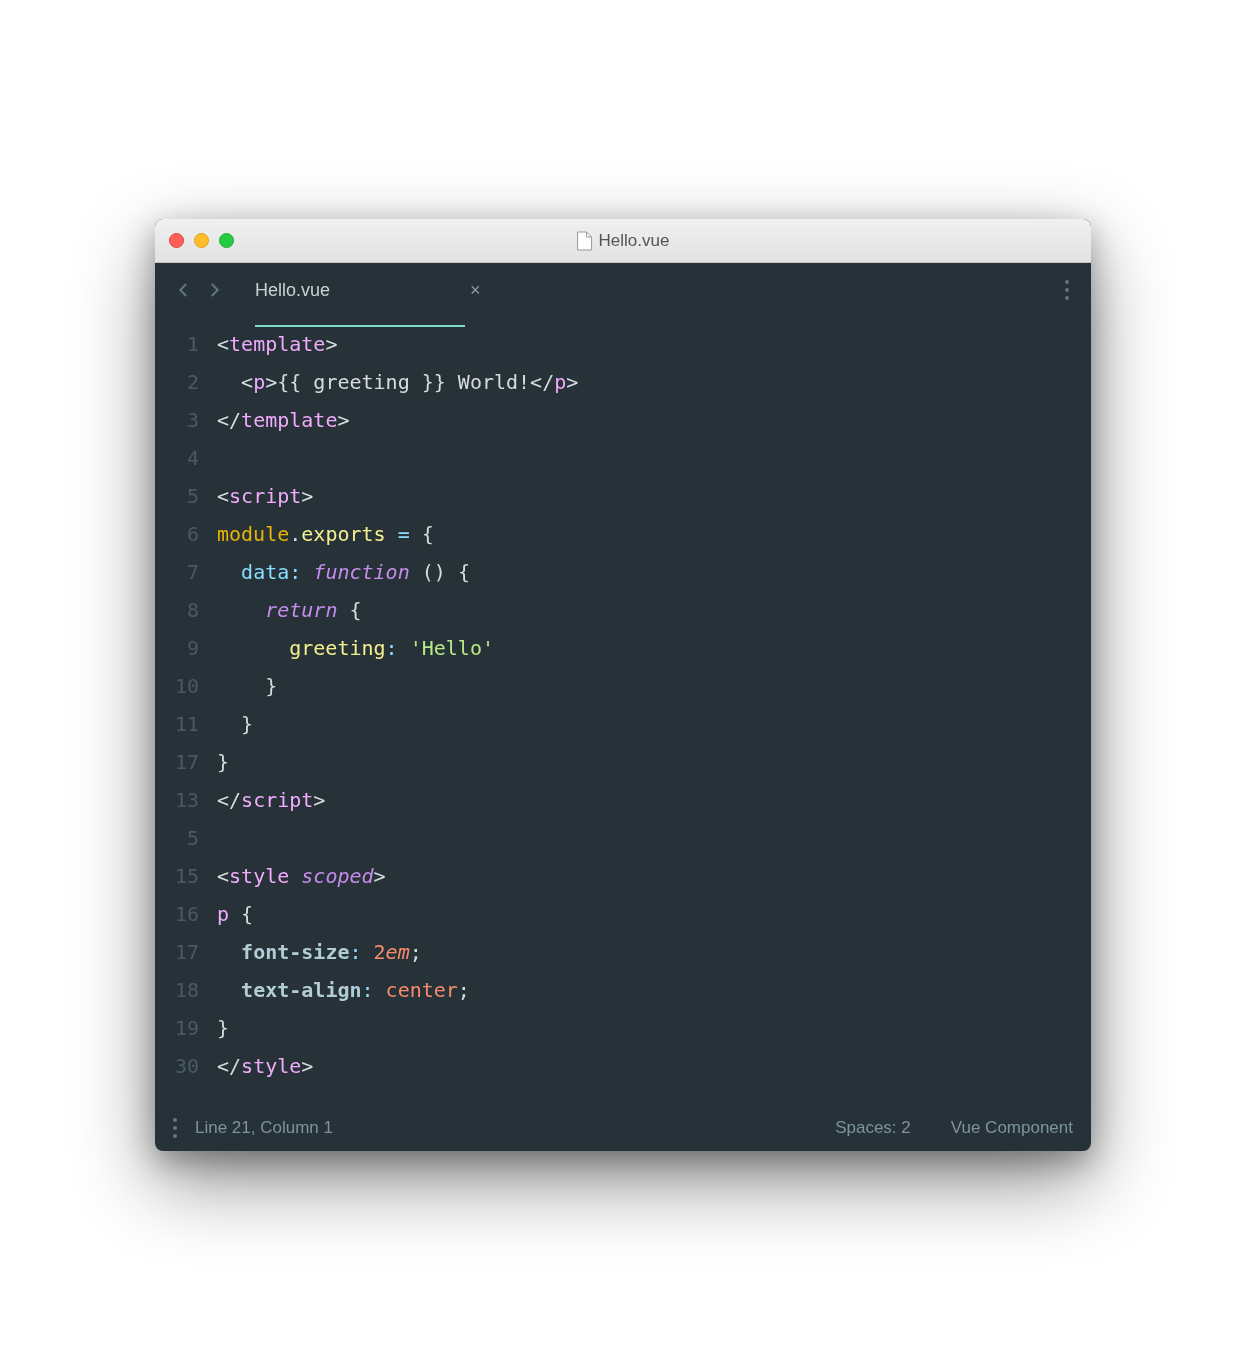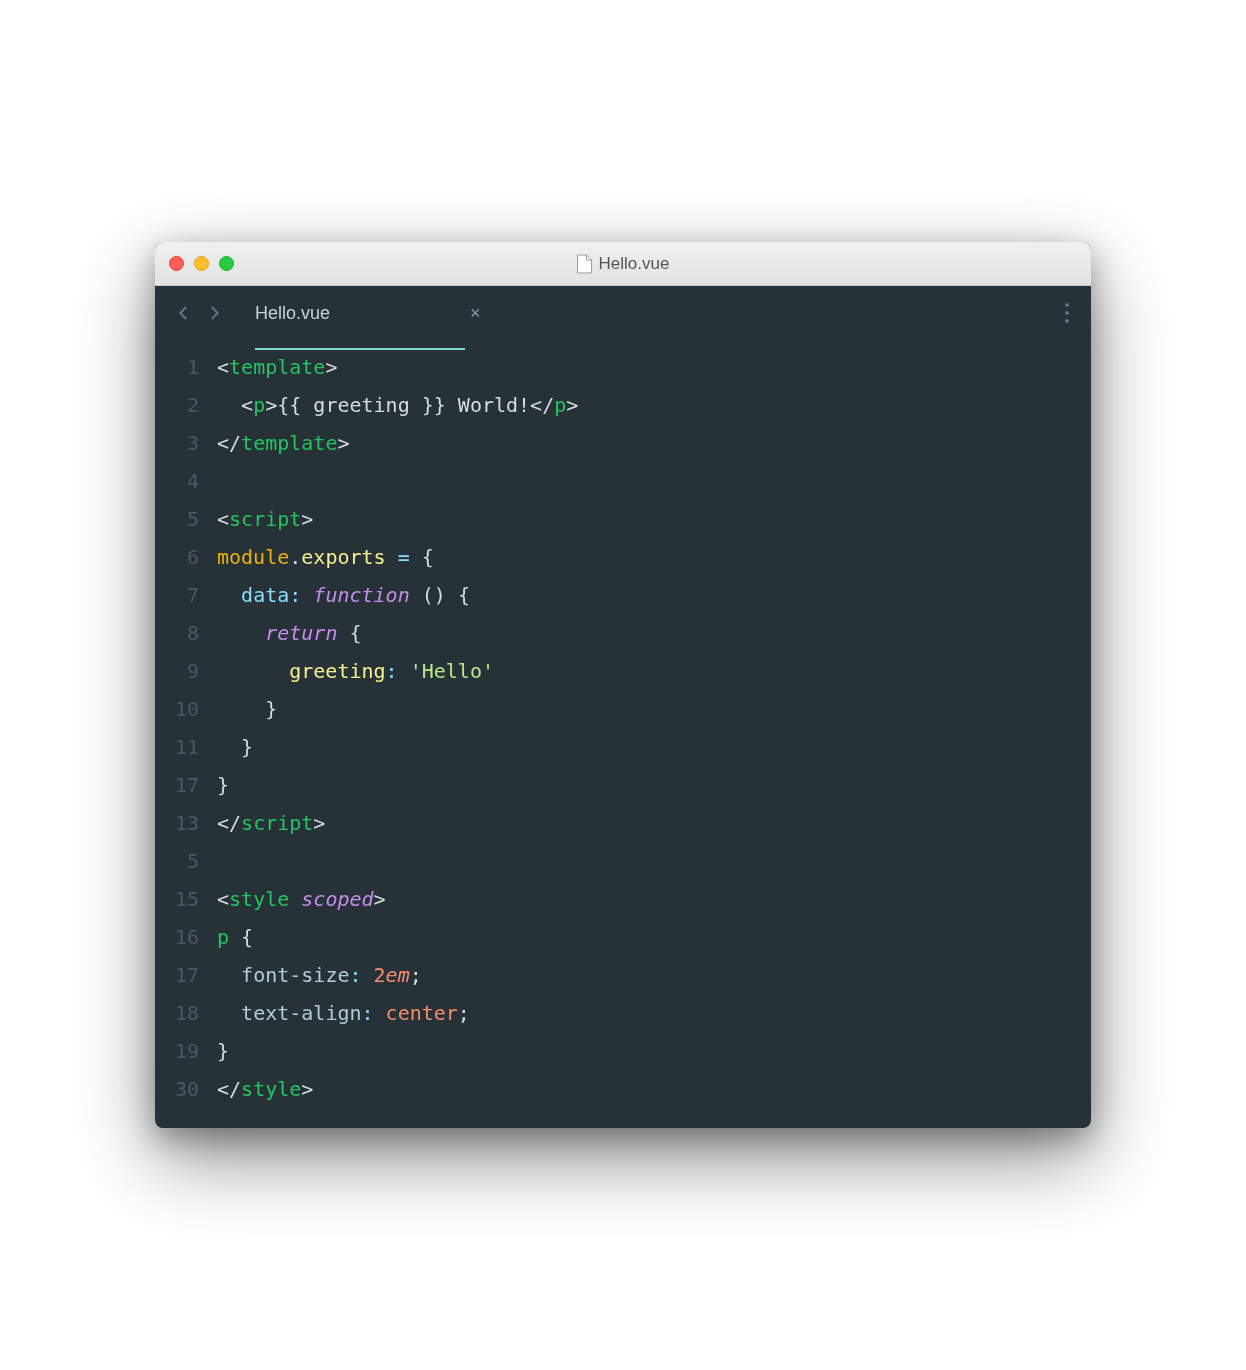--- a/index.html
+++ b/index.html
@@ -162,30 +162,30 @@
       height: 4px;
       border-radius: 50%;
       background: #5f7885;
     }
     .status-cursor { }
     .status-spaces { margin-left: auto; margin-right: 40px; cursor: pointer; }
     .status-lang { cursor: pointer; }
 
     
     .t-punc   { color: #d7dce0; }
-    .t-tag    { color: #22c55e; }
+    .t-tag    { color: #f0abfc; }
     .t-text   { color: #d7dce0; }
     .t-mod    { color: #eab308; }
     .t-prop   { color: #f5f08f; }
     .t-key    { color: #89ddff; }
     .t-kwd    { color: #c58cec; font-style: italic; }
     .t-str    { color: #b8e986; }
     .t-num    { color: #f78c6c; }
     .t-unit   { color: #f78c6c; font-style: italic; }
-    .t-css    { color: #b2ccd6; }
+    .t-css    { color: #b2ccd6; font-weight: bold; }
     .t-cssv   { color: #f78c6c; text-align: right; }
     .t-attr   { color: #c58cec; font-style: italic; }
   </style>
 </head>
 <body>
 
 <div class="window">
 
   <div class="title-bar">
     <div class="traffic-lights">
@@ -244,14 +244,24 @@
         <span class="gutter-line">15</span>
         <span class="gutter-line">16</span>
         <span class="gutter-line">17</span>
         <span class="gutter-line">18</span>
         <span class="gutter-line">19</span>
         <span class="gutter-line">30</span>
       </div>
     <div class="code" id="code"><span class="code-line"><span class="t-punc">&lt;</span><span class="t-tag">template</span><span class="t-punc">&gt;</span></span><span class="code-line"><span class="t-text">  </span><span class="t-punc">&lt;</span><span class="t-tag">p</span><span class="t-punc">&gt;</span><span class="t-text">{{ greeting }} World!</span><span class="t-punc">&lt;/</span><span class="t-tag">p</span><span class="t-punc">&gt;</span></span><span class="code-line"><span class="t-punc">&lt;/</span><span class="t-tag">template</span><span class="t-punc">&gt;</span></span><span class="code-line">&nbsp;</span><span class="code-line"><span class="t-punc">&lt;</span><span class="t-tag">script</span><span class="t-punc">&gt;</span></span><span class="code-line"><span class="t-mod">module</span><span class="t-punc">.</span><span class="t-prop">exports</span><span class="t-text"> </span><span class="t-key">=</span><span class="t-text"> </span><span class="t-punc">{</span></span><span class="code-line"><span class="t-text">  </span><span class="t-key">data</span><span class="t-key">:</span><span class="t-text"> </span><span class="t-kwd">function</span><span class="t-text"> </span><span class="t-punc">()</span><span class="t-text"> </span><span class="t-punc">{</span></span><span class="code-line"><span class="t-text">    </span><span class="t-kwd">return</span><span class="t-text"> </span><span class="t-punc">{</span></span><span class="code-line"><span class="t-text">      </span><span class="t-prop">greeting</span><span class="t-key">:</span><span class="t-text"> </span><span class="t-str">'Hello'</span></span><span class="code-line"><span class="t-text">    </span><span class="t-punc">}</span></span><span class="code-line"><span class="t-text">  </span><span class="t-punc">}</span></span><span class="code-line"><span class="t-punc">}</span></span><span class="code-line"><span class="t-punc">&lt;/</span><span class="t-tag">script</span><span class="t-punc">&gt;</span></span><span class="code-line">&nbsp;</span><span class="code-line"><span class="t-punc">&lt;</span><span class="t-tag">style</span><span class="t-text"> </span><span class="t-attr">scoped</span><span class="t-punc">&gt;</span></span><span class="code-line"><span class="t-tag">p</span><span class="t-text"> </span><span class="t-punc">{</span></span><span class="code-line"><span class="t-text">  </span><span class="t-css">font-size</span><span class="t-key">:</span><span class="t-text"> </span><span class="t-num">2</span><span class="t-unit">em</span><span class="t-punc">;</span></span><span class="code-line"><span class="t-text">  </span><span class="t-css">text-align</span><span class="t-key">:</span><span class="t-text"> </span><span class="t-cssv">center</span><span class="t-punc">;</span></span><span class="code-line"><span class="t-punc">}</span></span><span class="code-line"><span class="t-punc">&lt;/</span><span class="t-tag">style</span><span class="t-punc">&gt;</span></span></div>
   </div>
 
+  <div class="status-bar">
+    <div class="status-left-icon">
+      <span></span>
+      <span></span>
+      <span></span>
+    </div>
+    <div class="status-cursor">Line 21, Column 1</div>
+    <div class="status-spaces">Spaces: 2</div>
+    <div class="status-lang">Vue Component</div>
+  </div>
 
 </div>
 
 </body></html>

